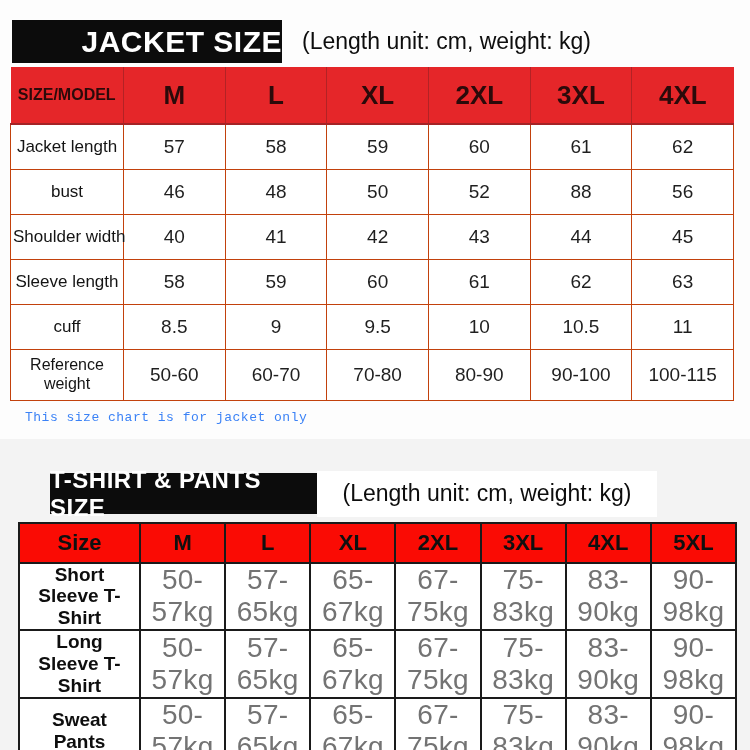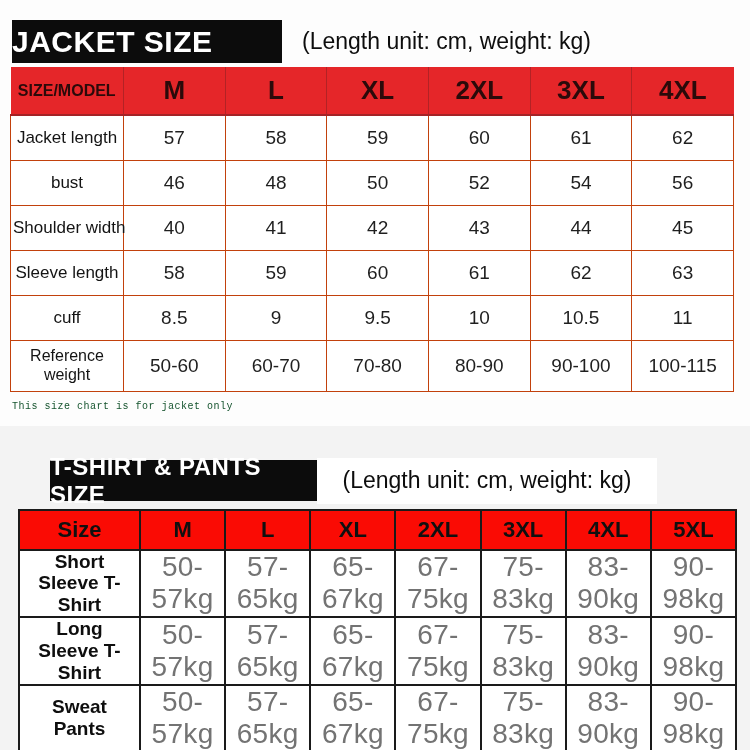--- a/index.html
+++ b/index.html
@@ -11,53 +11,53 @@
   }
   .page { width: 750px; height: 750px; }
 
   
   .jacket-section { background: #fdfdfd; padding-top: 20px; }
   .banner-row { display: flex; align-items: center; margin-left: 12px; }
   .banner {
     background: var(--banner-black, #0c0c0c);
     color: #ffffff;
     width: 270px; height: 43px;
-    display: flex; align-items: center; justify-content: flex-start;
+    display: flex; align-items: center; justify-content: flex-end;
     font-weight: bold; font-size: 30px; letter-spacing: 0.5px;
     flex: none;
   }
   .units-note { font-size: 23px; color: #0d0d0d; margin-left: 20px; white-space: nowrap; }
 
   table { border-collapse: collapse; table-layout: fixed; background: #ffffff; }
   .jacket-table { width: 724px; margin: 4px 0 0 10px; }
   .jacket-table thead th {
     background: var(--jacket-red, #e52629);
     color: #2b0a0a;
-    height: 48px;
+    height: 57px;
     border-right: 1px solid #b32225;
     border-bottom: 2px solid #a42326;
     font-size: 26px; font-weight: bold;
   }
   .jacket-table thead th.corner { width: 113px; font-size: 16px; letter-spacing: 0; }
   .jacket-table thead th:last-child { border-right: none; }
   .jacket-table tbody td {
     border: 1px solid #c2410c;
     height: 45px;
     text-align: center; vertical-align: middle;
     background: #ffffff;
   }
   .jacket-table tbody tr:last-child td { height: 51px; }
   .jacket-table .row-label { font-size: 17px; white-space: nowrap; color: #141414; padding: 0 2px; }
   .jacket-table tbody tr:last-child .row-label { white-space: normal; font-size: 16px; line-height: 1.15; }
   .jacket-table .val { font-size: 19px; color: #1f1f1f; }
 
   .footnote {
     font-family: "Liberation Mono", "DejaVu Sans Mono", monospace;
-    font-size: 10px; color: #14532d;
-    margin: 9px 0 0 12px;
+    font-size: 13px; color: #3b82f6;
+    margin: 9px 0 0 25px;
     letter-spacing: 0.5px;
     white-space: nowrap;
   }
 
   
   .tshirt-section {
     background: var(--section2-bg, #f3f3f3);
     margin-top: 14px;
     height: 330px;
     padding-top: 32px;
@@ -124,21 +124,21 @@
             <td class="val">60</td>
             <td class="val">61</td>
             <td class="val">62</td>
           </tr>
           <tr>
             <td class="row-label">bust</td>
             <td class="val">46</td>
             <td class="val">48</td>
             <td class="val">50</td>
             <td class="val">52</td>
-            <td class="val">54</td>
+            <td class="val">88</td>
             <td class="val">56</td>
           </tr>
           <tr>
             <td class="row-label">Shoulder width</td>
             <td class="val">40</td>
             <td class="val">41</td>
             <td class="val">42</td>
             <td class="val">43</td>
             <td class="val">44</td>
             <td class="val">45</td>

